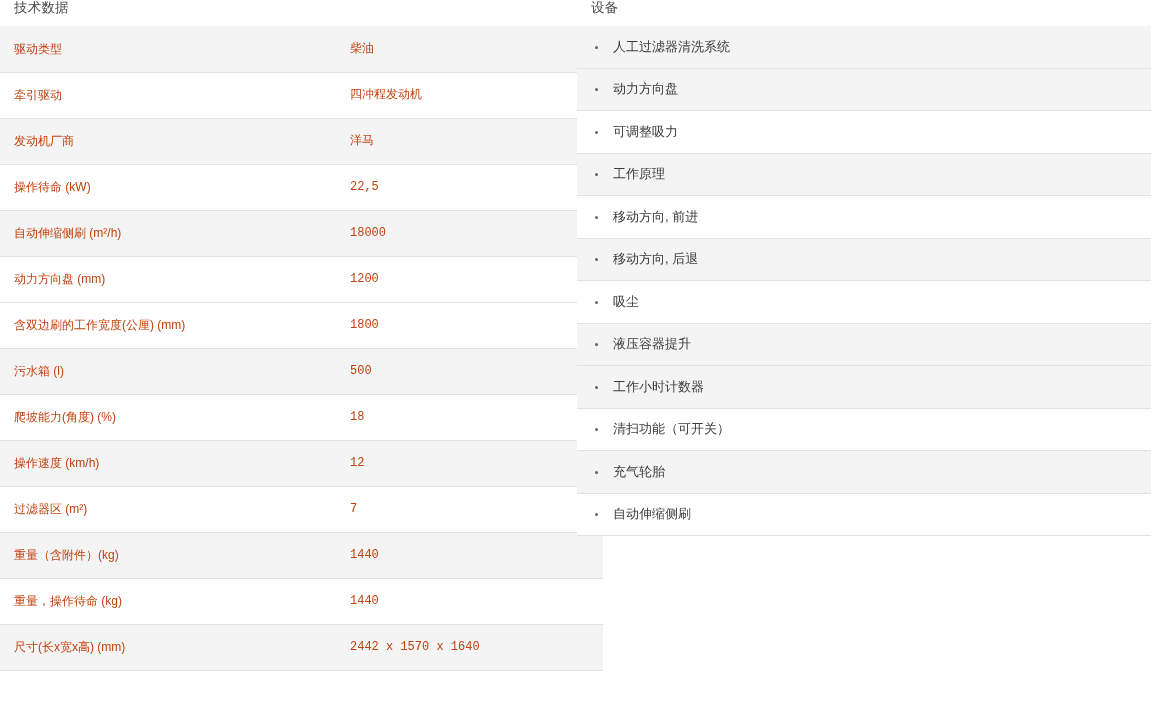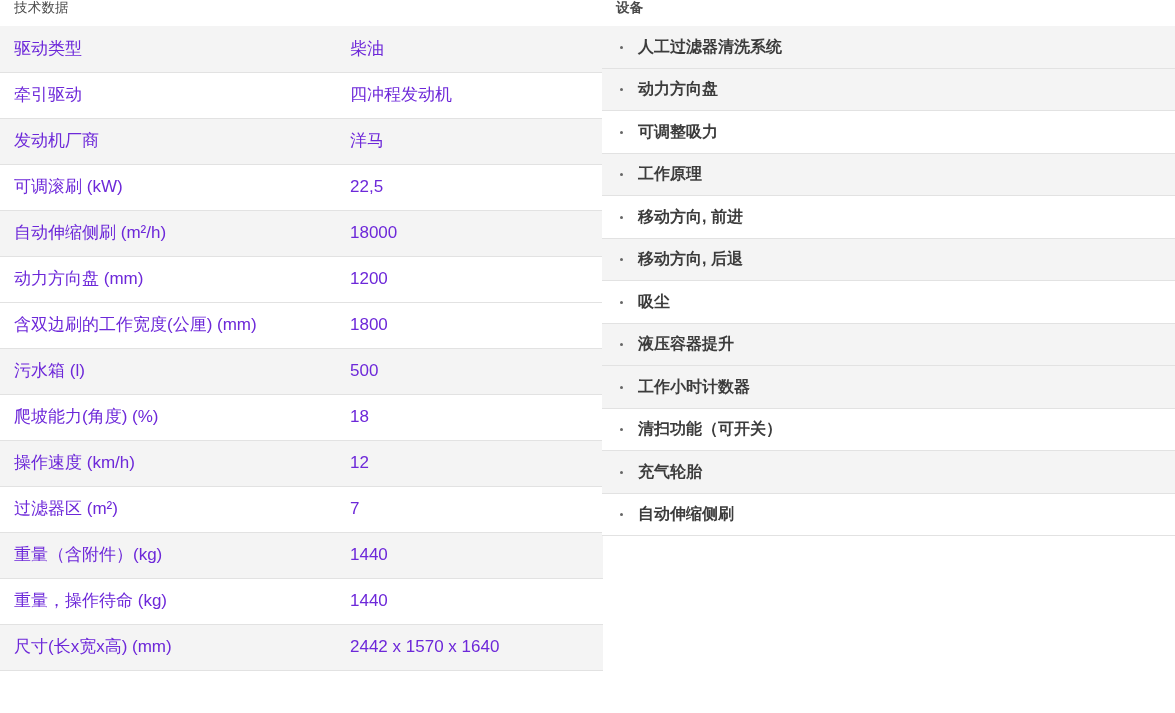--- a/index.html
+++ b/index.html
@@ -20,24 +20,23 @@
     height: 712px;
   }
   .col-left {
     position: absolute;
     left: 0;
     top: 0;
     width: 575px;
   }
   .col-right {
     position: absolute;
-    left: 602px;
+    left: 577px;
     top: 0;
     width: 574px;
-    font-weight: bold;
   }
   .section-title {
     font-size: 13.5px;
     color: #4a4a4a;
     padding: 0 0 10px 14px;
     line-height: 16px;
     letter-spacing: 0.2px;
   }
   .spec-table {
     width: 100%;
@@ -47,44 +46,45 @@
   .spec-table tr {
     height: 46px;
   }
   .spec-table tr.odd {
     background: #f4f4f4;
   }
   .spec-table tr.even {
     background: #ffffff;
   }
   .spec-table td {
-    font-size: 17px;
-    color: #6d28d9;
+    font-size: 12px;
+    color: #c2410c;
     padding: 0 0 0 14px;
     vertical-align: middle;
     border-bottom: 1px solid #e2e2e2;
     line-height: 16px;
     margin-left: 37px;
   }
   .spec-table td.label {
     width: 322px;
   }
   .spec-table td.value {
     width: 253px;
+    font-family: Liberation Mono, monospace;
   }
   .feature-list {
     list-style: none;
     margin: 0;
     padding: 0;
     width: 100%;
   }
   .feature-list li {
     position: relative;
     height: 41.5px;
-    font-size: 16px;
+    font-size: 13px;
     color: #3c3c3c;
     padding: 0 1px 0 36px;
     border-bottom: 1px solid #e2e2e2;
     display: flex;
     align-items: center;
     line-height: 16px;
   }
   .feature-list li.odd {
     background: #f4f4f4;
   }
@@ -117,21 +117,21 @@
         </tr>
         <tr class="even">
           <td class="label">牵引驱动</td>
           <td class="value">四冲程发动机</td>
         </tr>
         <tr class="odd">
           <td class="label">发动机厂商</td>
           <td class="value">洋马</td>
         </tr>
         <tr class="even">
-          <td class="label">可调滚刷 (kW)</td>
+          <td class="label">操作待命 (kW)</td>
           <td class="value">22,5</td>
         </tr>
         <tr class="odd">
           <td class="label">自动伸缩侧刷 (m²/h)</td>
           <td class="value">18000</td>
         </tr>
         <tr class="even">
           <td class="label">动力方向盘 (mm)</td>
           <td class="value">1200</td>
         </tr>

